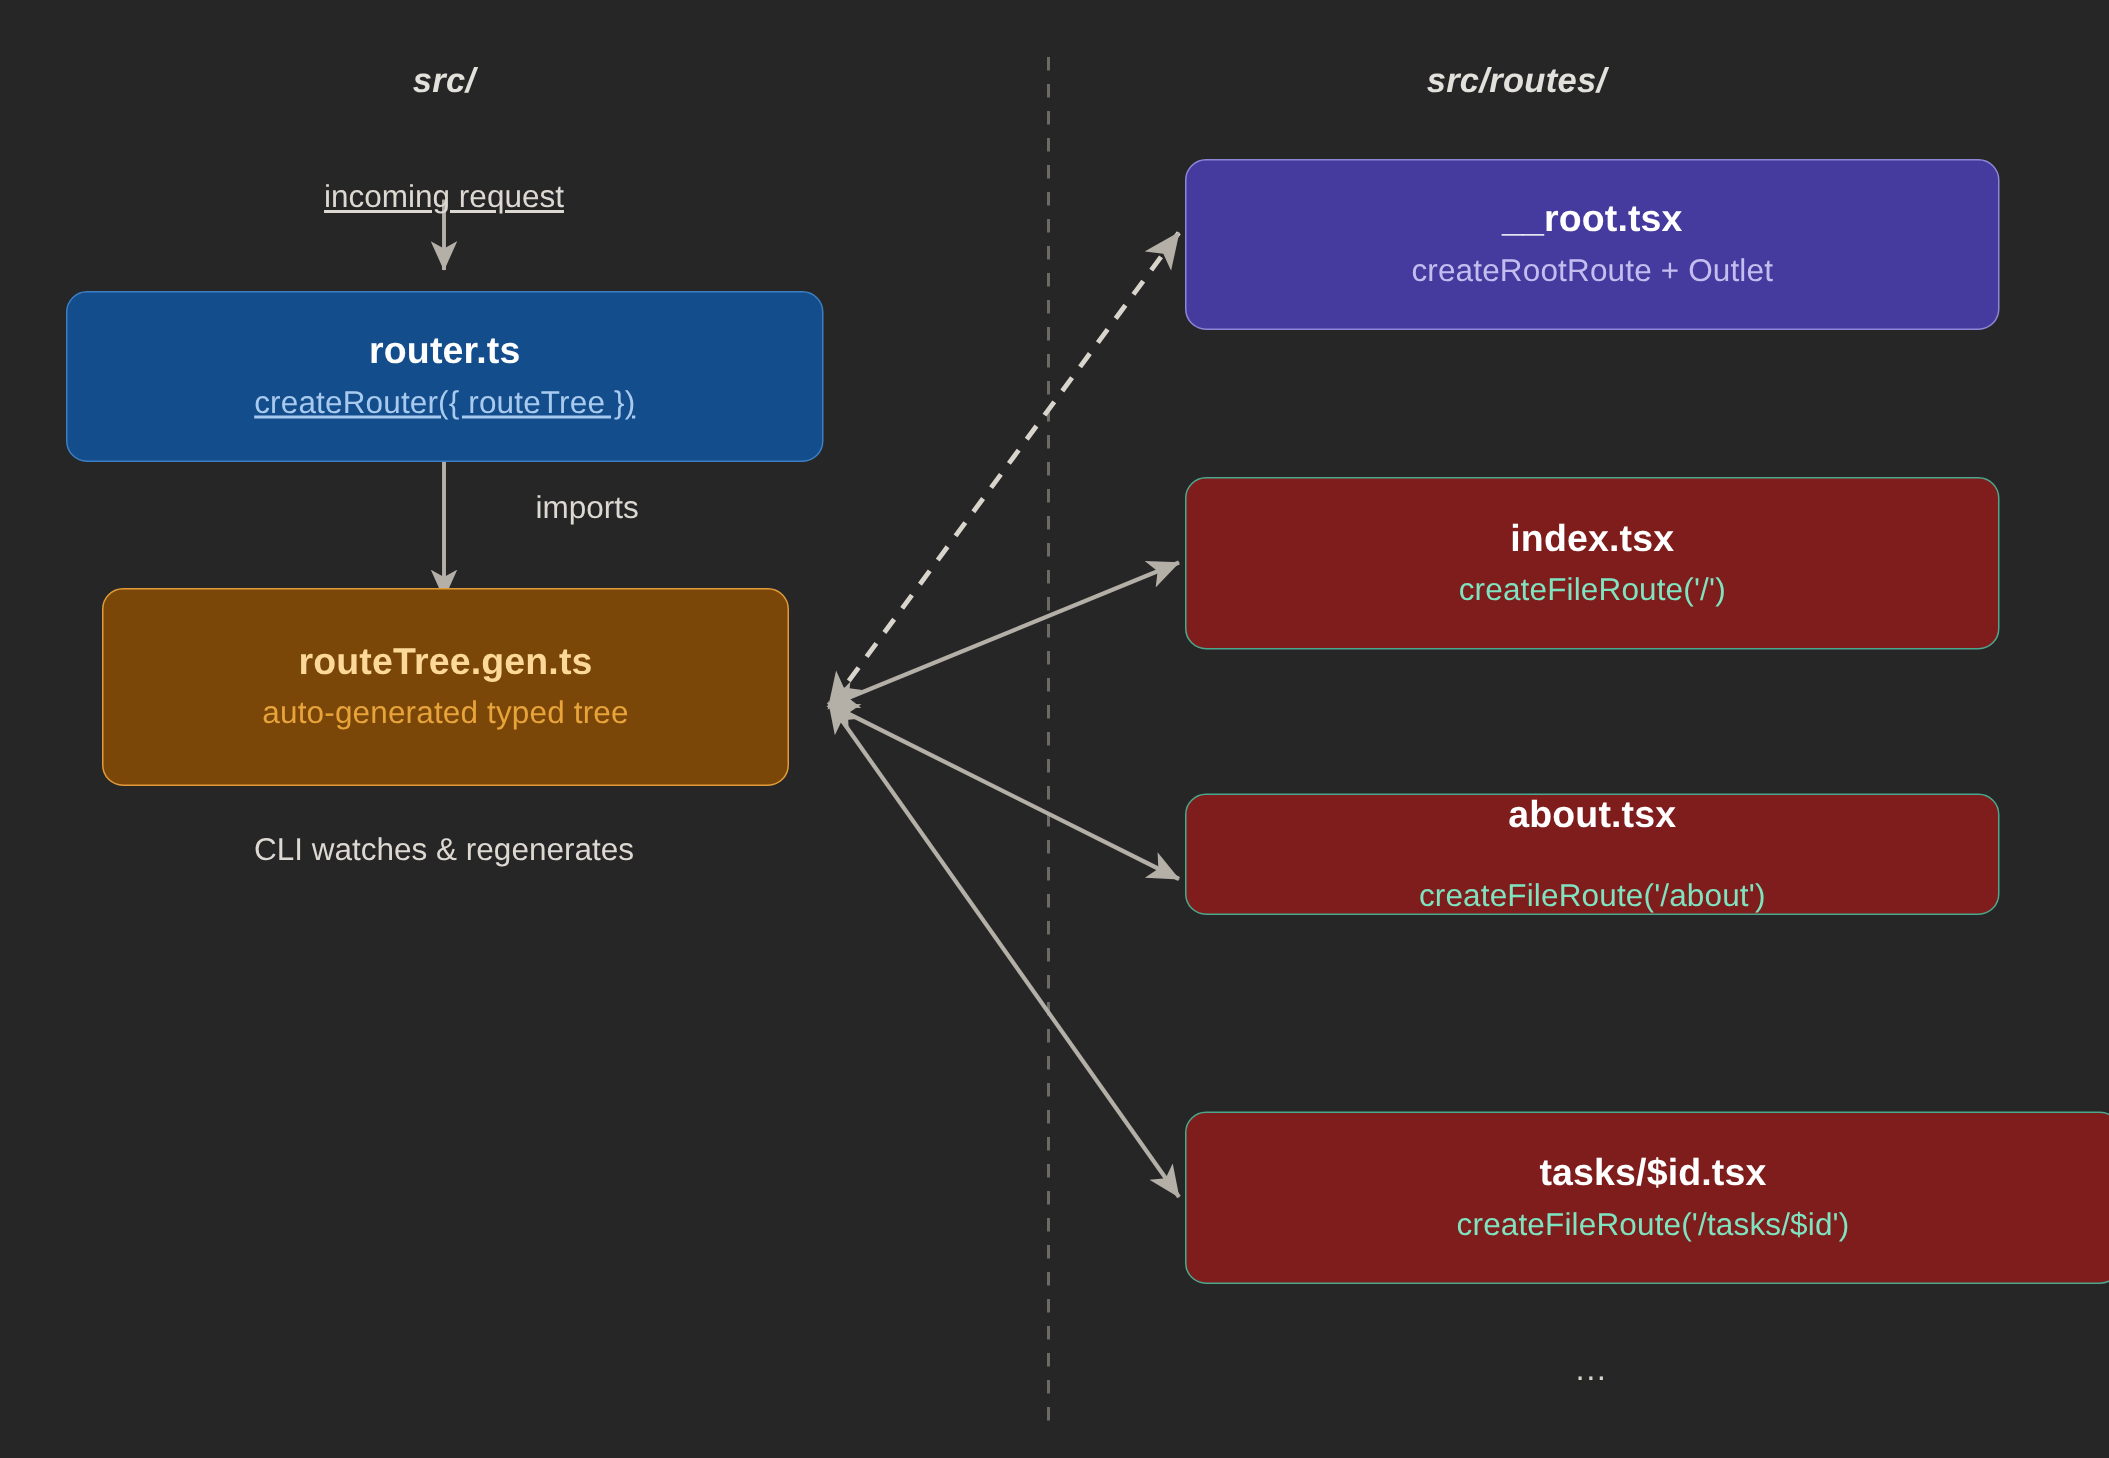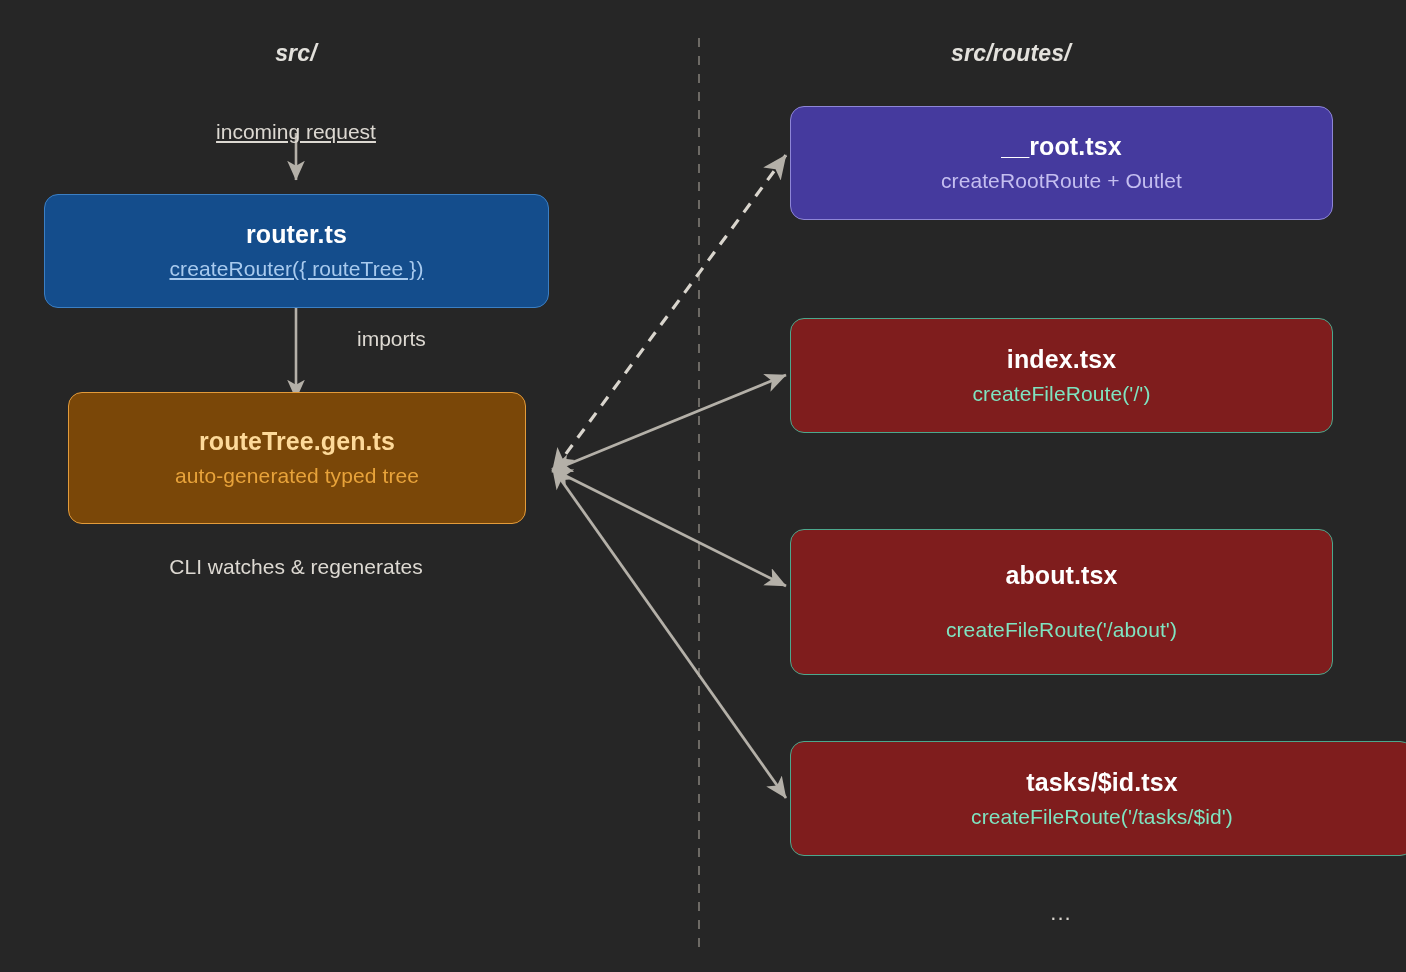--- a/index.html
+++ b/index.html
@@ -85,21 +85,21 @@
     margin-top: 5px;
     letter-spacing: .1px;
   }
 
   
   #node-router   { left: 44px;  top: 194px; width: 505px; height: 114px; }
   #node-tree     { left: 44px;  top: 392px; width: 458px; height: 132px; margin-left: 24px; }
   
   #node-root     { left: 790px; top: 106px; width: 543px; height: 114px; }
   #node-index    { left: 790px; top: 318px; width: 543px; height: 115px; }
-  #node-about    { left: 790px; top: 529px; width: 543px; height: 146px; gap: 20px; }
+  #node-about    { left: 790px; top: 529px; width: 543px; height: 81px; gap: 20px; }
   #node-tasks    { left: 790px; top: 741px; width: 624px; height: 115px; }
 
   
   .node.blue   { background: #144d8c; border-color: #3b7fc4; }
   .node.blue   .title    { color: #ffffff; }
   .node.blue   .subtitle { color: #a8caee; text-decoration: underline; }
 
   .node.brown  { background: #7a4708; border-color: #e39b3a; }
   .node.brown  .title    { color: #fdd999; }
   .node.brown  .subtitle { color: #e8a33a; }

